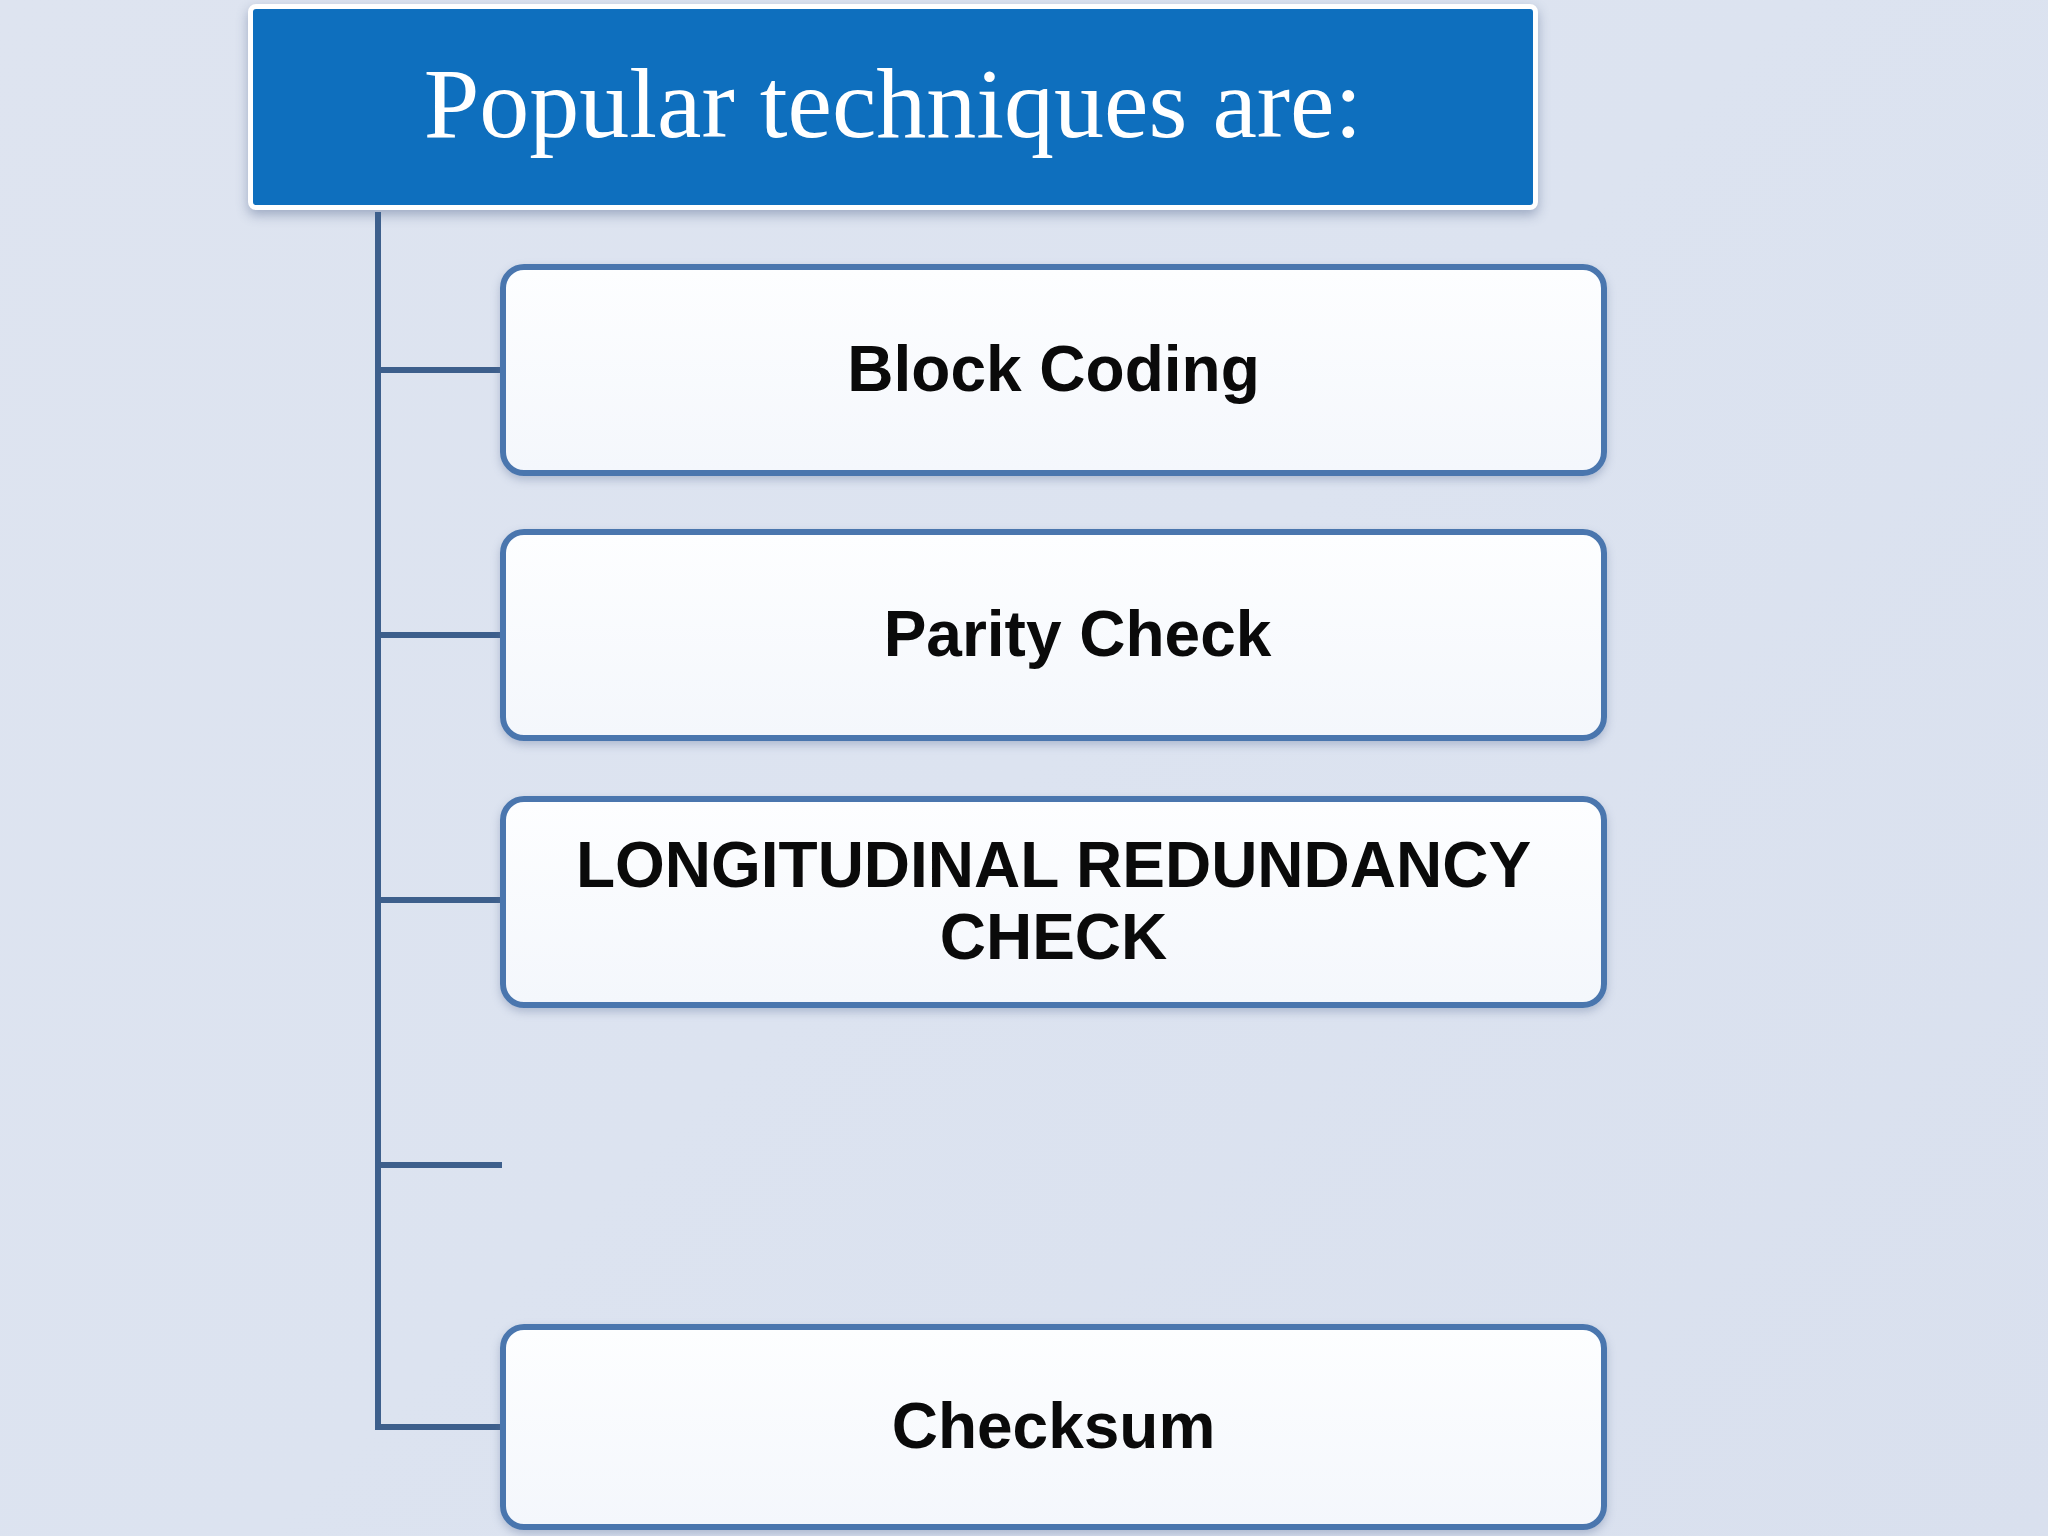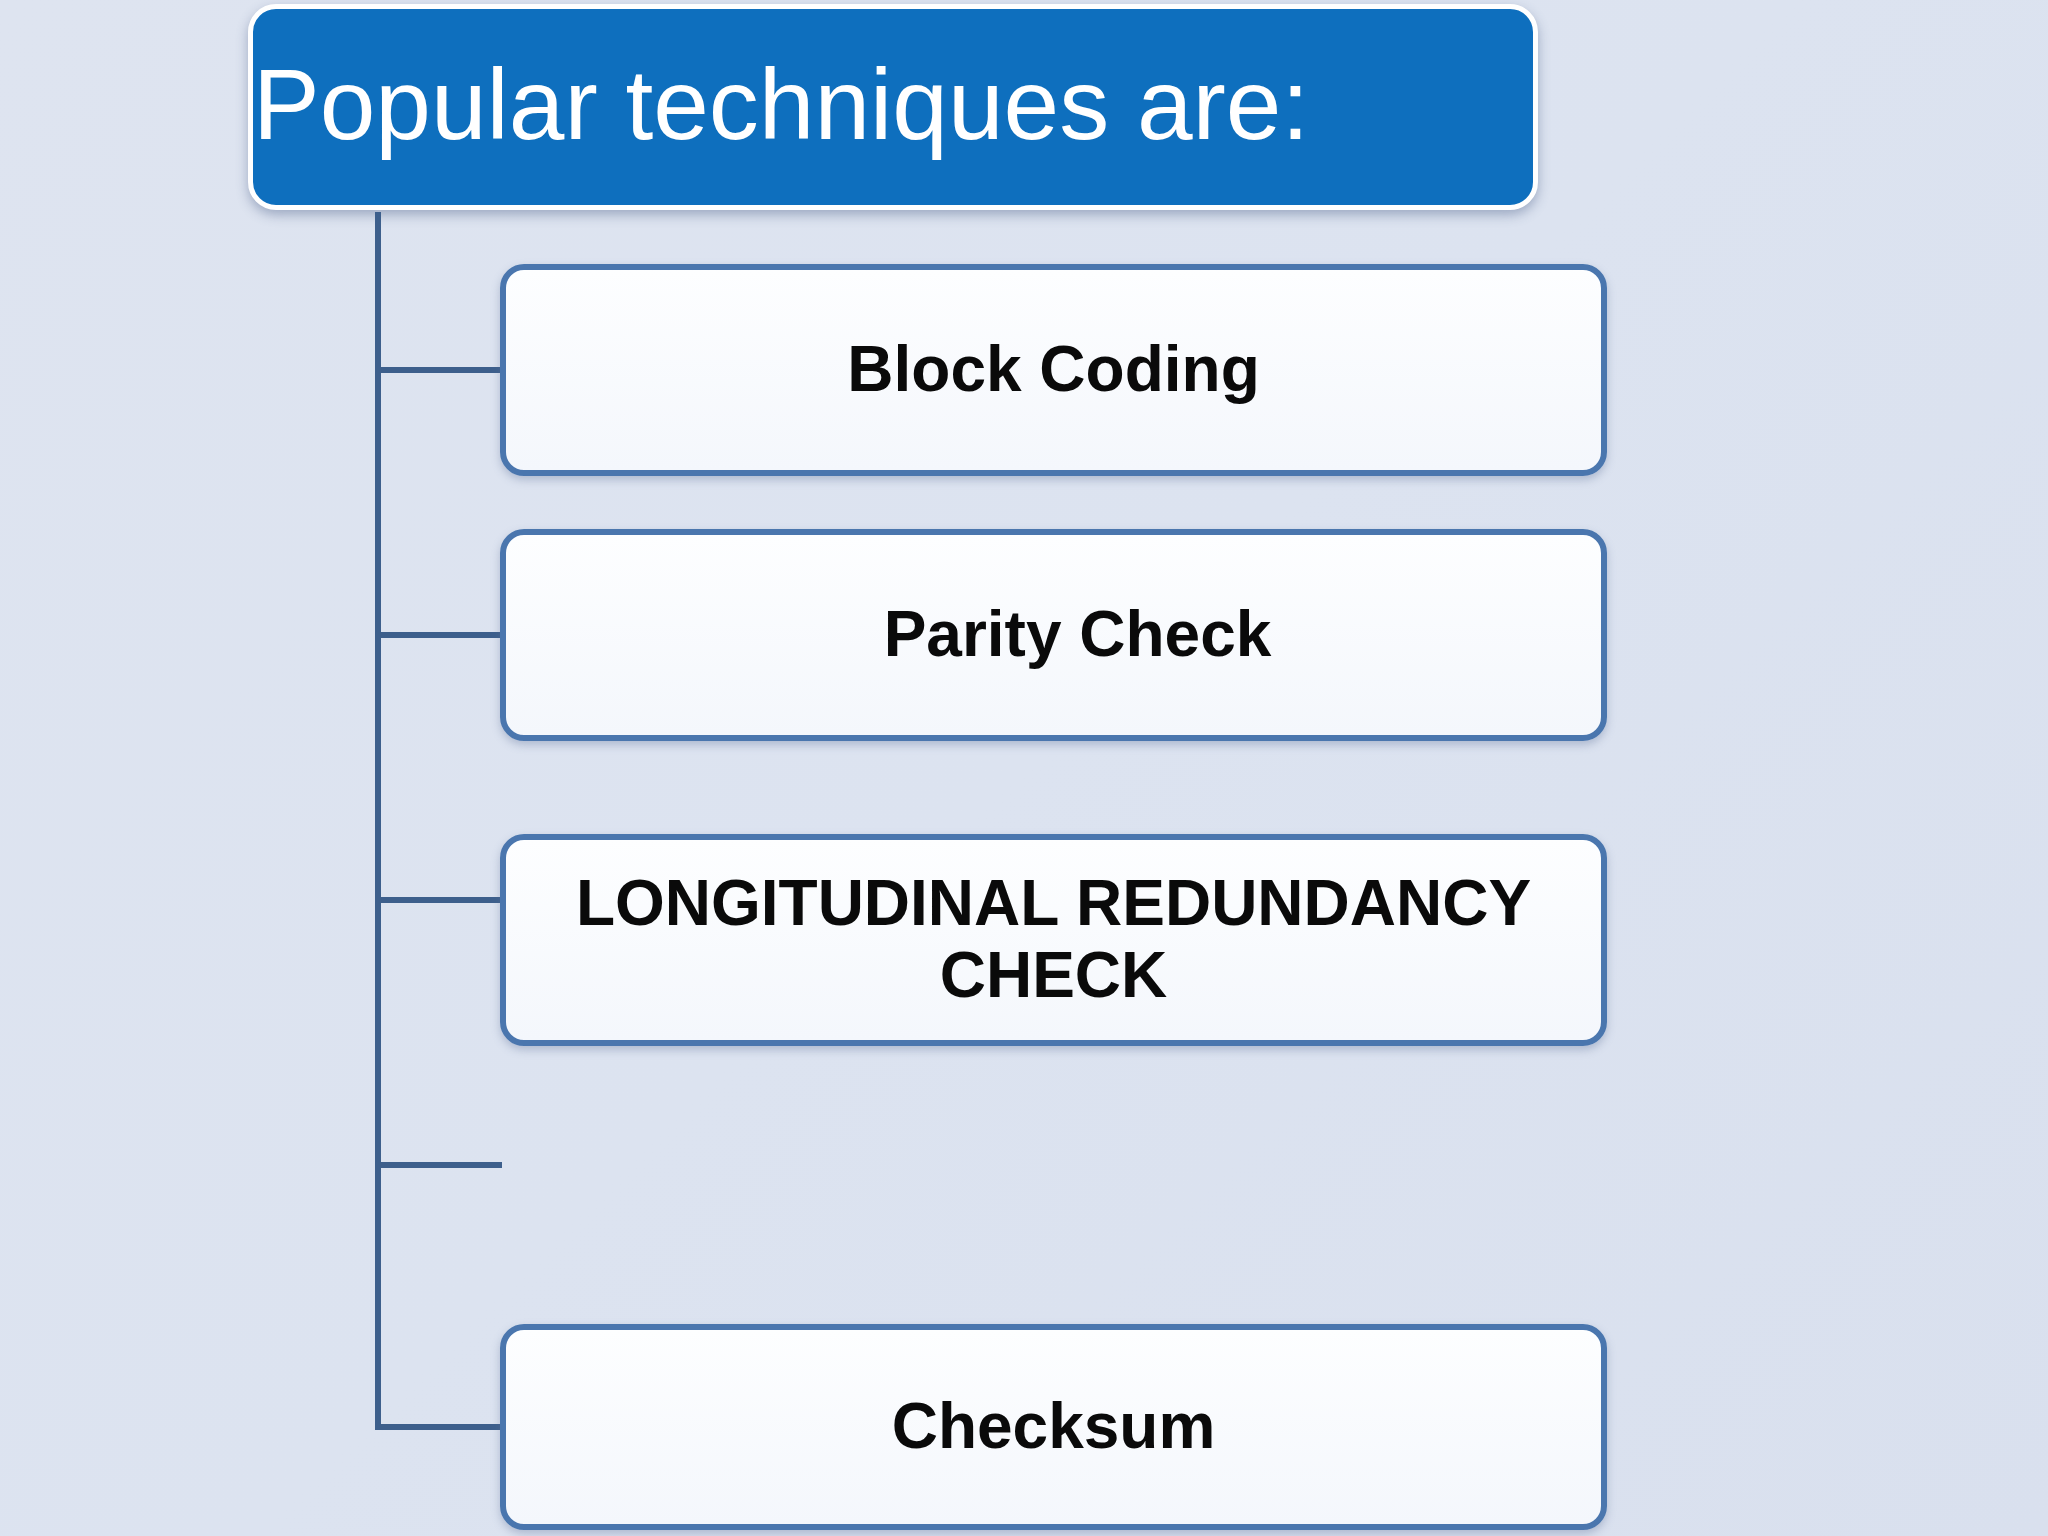--- a/index.html
+++ b/index.html
@@ -13,25 +13,26 @@
   }
 
   
   .title-box {
     position: absolute;
     left: 248px; top: 4px;
     width: 1290px; height: 206px;
     box-sizing: border-box;
     background: #0e6fbe;
     border: 5px solid #ffffff;
-    border-radius: 28px;
+    border-radius: 8px;
     box-shadow: 0 5px 12px rgba(80, 100, 140, 0.45);
     display: flex;
     align-items: center;
-    justify-content: flex-start;
+    justify-content: center;
+    font-family: Liberation Serif, serif;
   }
   .title-text {
     color: #ffffff;
     font-size: 100px;
     font-weight: 400;
     line-height: 1;
     white-space: nowrap;
     padding-bottom: 6px;
   }
 
@@ -64,21 +65,21 @@
     border: 6px solid #4a76ae;
     border-radius: 24px;
     box-shadow: 0 4px 9px rgba(90, 110, 150, 0.35);
     display: flex;
     align-items: center;
     justify-content: center;
     text-align: center;
   }
   .node-1 { top: 264px; }
   .node-2 { top: 529px; padding-left: 48px; }
-  .node-3 { top: 834px; }
+  .node-3 { top: 796px; }
   .node-4 { top: 1059px; }
   .node-5 { top: 1324px; height: 206px; }
 
   .node-label {
     font-size: 64px;
     font-weight: 700;
     color: #0a0a0a;
     line-height: 1.12;
   }
   .node-3 .node-label { max-width: 1190px; }

